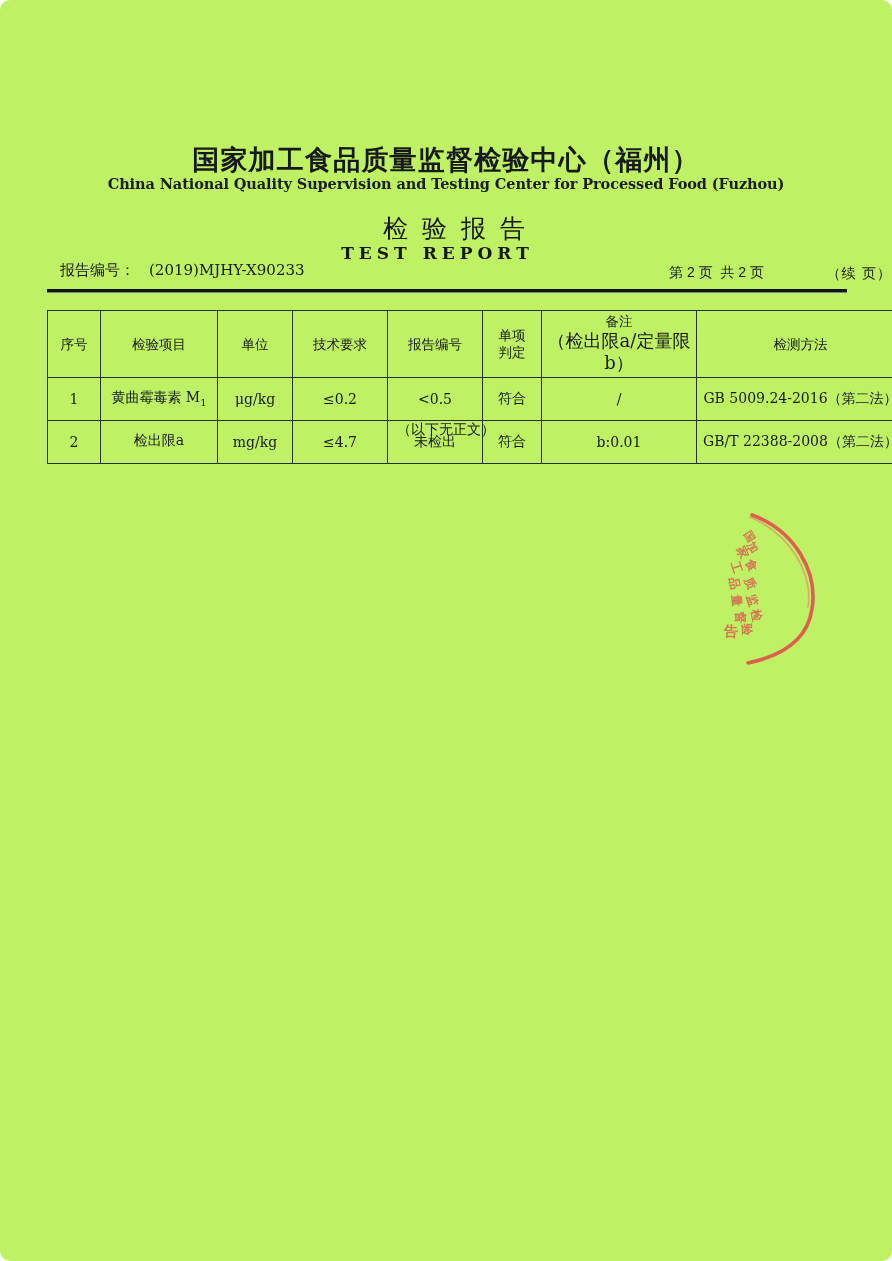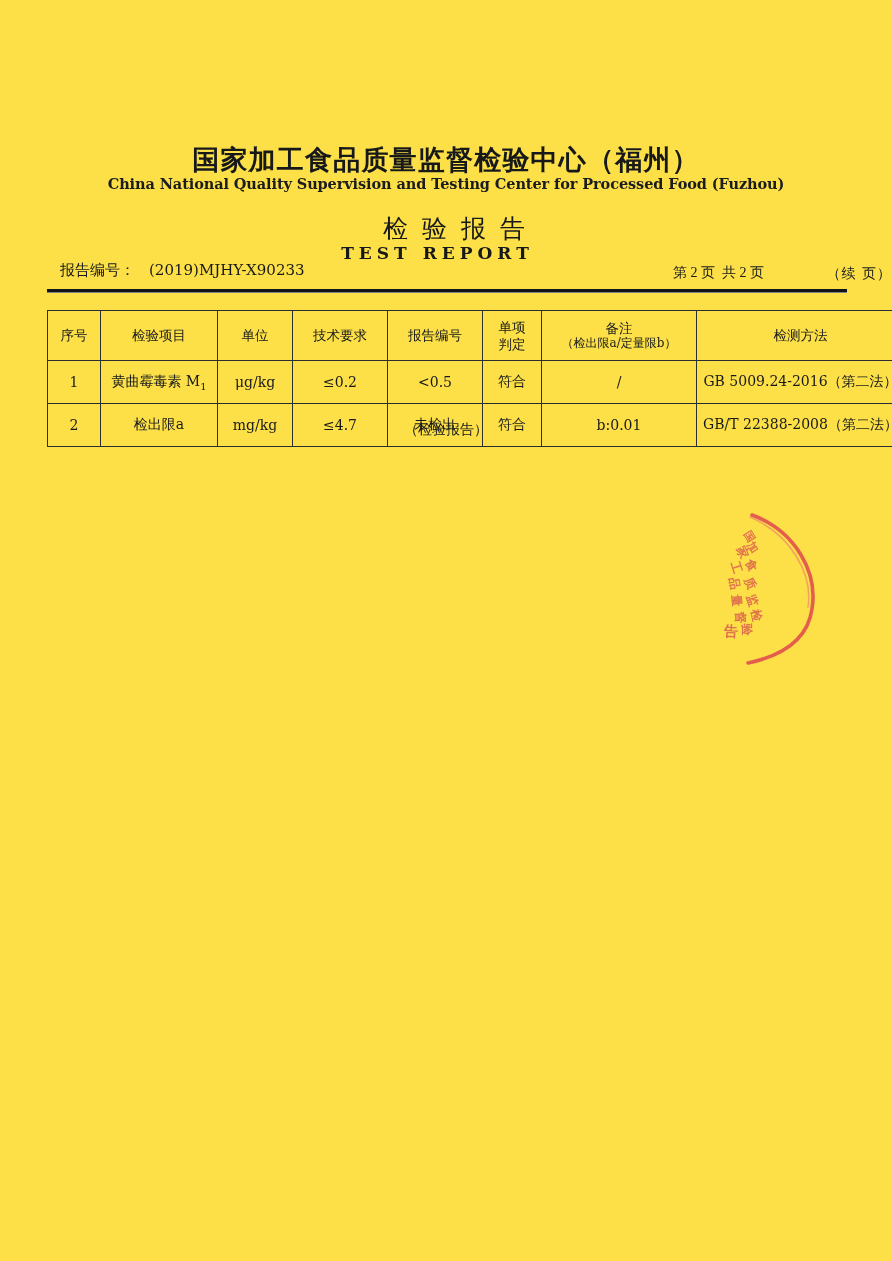--- a/index.html
+++ b/index.html
@@ -4,24 +4,25 @@
 <style>
   html, body {
     margin: 0;
     padding: 0;
     background: #ffffff;
   }
   .page {
     position: relative;
     width: 892px;
     height: 1261px;
-    background: #fde047;
+    background: #bef264;
     overflow: hidden;
     font-family: "DejaVu Sans", "Liberation Sans", sans-serif;
     color: #16181a;
+    border-radius: 10px;
   }
 
   
   .header-block {
     position: absolute;
     top: 144px;
     left: 0;
     width: 892px;
     text-align: center;
   }
@@ -94,21 +95,21 @@
     text-align: right;
     font-family: "DejaVu Serif", "Liberation Serif", serif;
     font-size: 14px;
     letter-spacing: 1px;
     color: #17191b;
   }
   .meta-pageno {
     position: absolute;
     right: 48px;
     top: 3px;
-    font-family: Liberation Serif, serif;
+    font-family: Liberation Sans, sans-serif;
     font-size: 14px;
     color: #17191b;
     white-space: pre;
   }
 
   
   .thick-rule {
     position: absolute;
     top: 289px;
     left: 47px;
@@ -160,21 +161,21 @@
   .col-no      { width: 46px; }
   .col-item    { width: 110px; }
   .col-unit    { width: 68px; }
   .col-req     { width: 88px; margin-top: 28px; }
   .col-result  { width: 88px; }
   .col-verdict { width: 52px; }
   .col-remark  { width: 148px; }
   .col-method  { width: 201px; }
 
   .hdr-two-line { display: block; }
-  .hdr-sub { font-size: 12px; display: block; }
+  .hdr-sub { font-size: 18px; display: block; }
   .sub { font-size: 10px; vertical-align: sub; }
   .method-text { font-size: 13.5px; white-space: nowrap; }
   .unit-text { font-size: 13.5px; }
 
   
   .below-note {
     position: absolute;
     top: 421px;
     left: 0;
     width: 892px;
@@ -261,21 +262,21 @@
           <td>≤4.7</td>
           <td>未检出</td>
           <td>符合</td>
           <td>b:0.01</td>
           <td class="method-text">GB/T 22388-2008（第二法）</td>
         </tr>
       </tbody>
     </table>
   </div>
 
-  <div class="below-note">（检验报告）</div>
+  <div class="below-note">（以下无正文）</div>
 
   <div class="seal">
     <svg width="200" height="175" viewBox="0 0 200 175">
       <path d="M 52 18 C 96 34, 118 76, 112 112 C 108 140, 86 158, 48 166" fill="none" stroke="#e0504c" stroke-width="3.6" stroke-linecap="round" opacity="0.9"></path>
       <path d="M 50 20 C 92 38, 113 78, 108 110" fill="none" stroke="#e97a72" stroke-width="1.6" stroke-linecap="round" opacity="0.6"></path>
     </svg>
     <span class="seal-char" style="left:44px; top:32px; font-size:11px; transform:rotate(58deg);">国</span>
     <span class="seal-char" style="left:36px; top:47px; font-size:12px; transform:rotate(64deg);">家</span>
     <span class="seal-char" style="left:47px; top:43px; font-size:11px; transform:rotate(55deg);">加</span>
     <span class="seal-char" style="left:30px; top:62px; font-size:12px; transform:rotate(72deg);">工</span>

